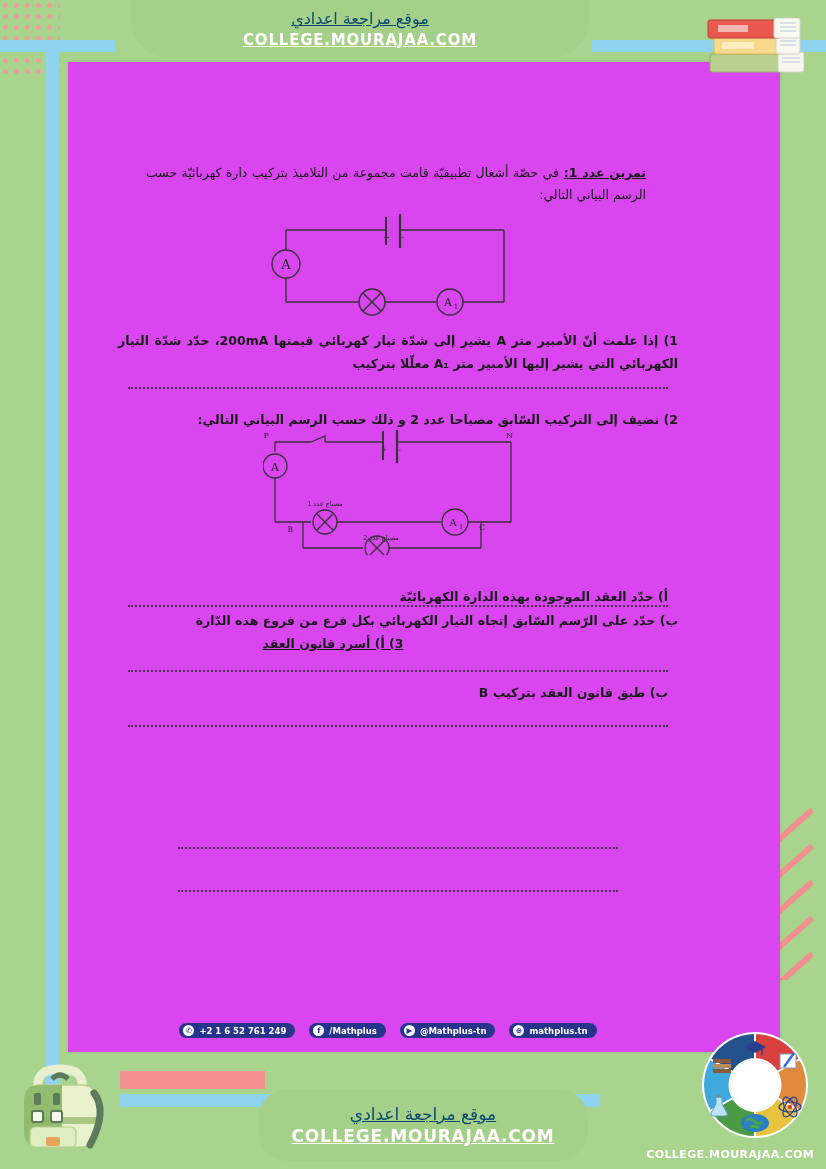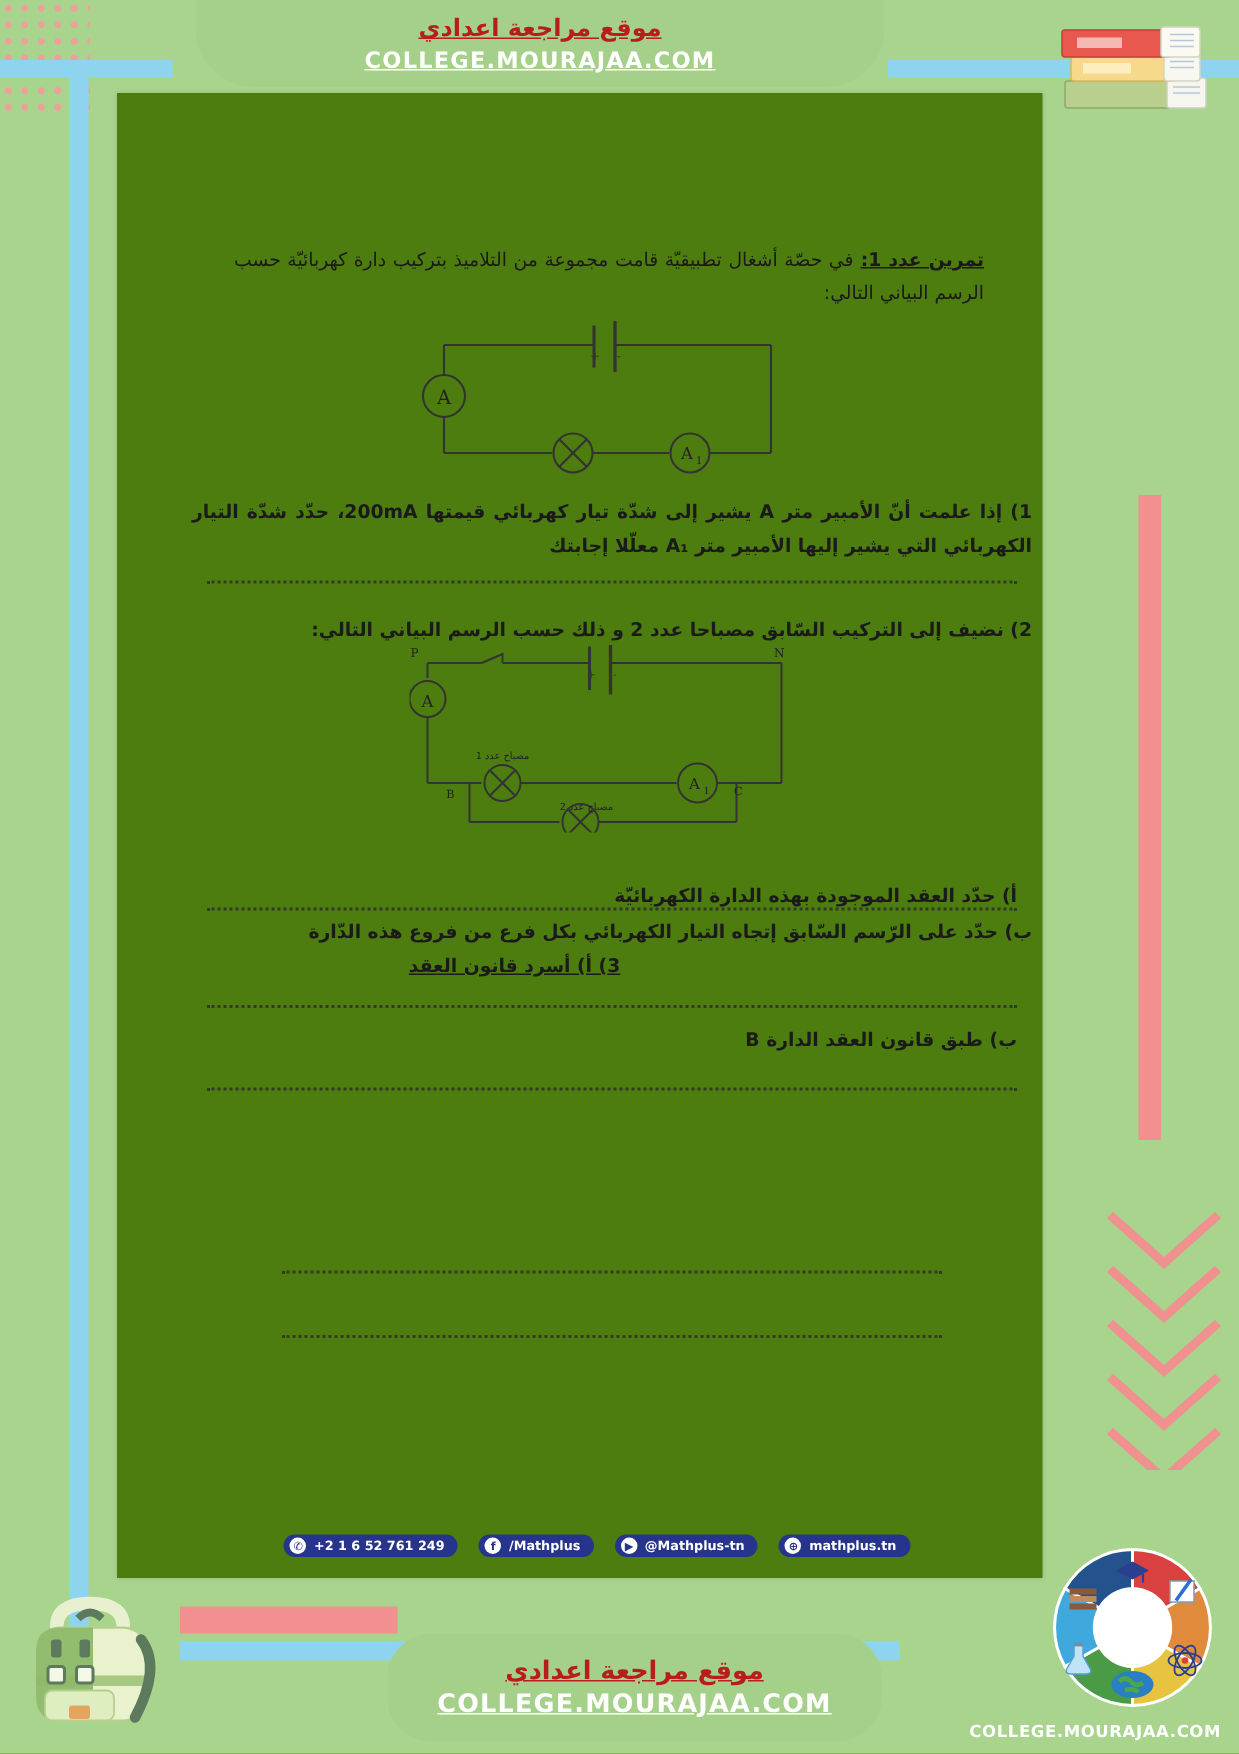--- a/index.html
+++ b/index.html
@@ -34,33 +34,33 @@
   .pink-bl{
     position:absolute;left:120px;bottom:80px;width:145px;height:18px;background:#f2908f;
   }
   .blue-bl{
     position:absolute;left:120px;bottom:62px;width:480px;height:13px;background:#8fd4ef;
   }
   
   .chevrons{position:absolute;right:8px;top:790px;width:86px;height:190px;}
   
   .paper{
-    position:absolute;left:78px;top:62px;width:617px;height:990px;background:#4d7c0f;
+    position:absolute;left:68px;top:62px;width:712px;height:990px;background:#d946ef;
     box-shadow:0 0 3px rgba(0,0,0,.12);
   }
   
   .banner-top{
     position:absolute;left:130px;top:0;width:460px;height:58px;
     background:#a5d08a;
     border-bottom-left-radius:40px;border-bottom-right-radius:40px;
     display:flex;flex-direction:column;align-items:center;justify-content:center;
     z-index:6;
   }
   .banner-ar{
-    color:#b91c1c;font-size:16px;font-weight:bold;direction:rtl;
+    color:#0c4a6e;font-size:16px;font-weight:normal;direction:rtl;
     text-decoration:underline;letter-spacing:.3px;line-height:1.2;
     font-family:"DejaVu Sans",sans-serif;
   }
   .banner-url{
     color:#ffffff;font-size:15px;font-weight:bold;letter-spacing:.8px;
     text-decoration:underline;margin-top:2px;
     font-family:"DejaVu Sans",sans-serif;
   }
   .banner-bottom{
     position:absolute;left:258px;bottom:8px;width:330px;height:72px;
@@ -178,21 +178,21 @@
         <text x="18" y="57" font-size="13" text-anchor="middle" fill="#222" font-family="'DejaVu Serif',serif">A</text>
         <text x="180" y="94" font-size="11" text-anchor="middle" fill="#222" font-family="'DejaVu Serif',serif">A</text>
         <text x="188" y="97" font-size="7" text-anchor="middle" fill="#222" font-family="'DejaVu Serif',serif">1</text>
         <text x="122" y="28" font-size="8" fill="#333">+</text>
         <text x="136" y="28" font-size="8" fill="#333">-</text>
       </svg>
     </div>
 
     <div class="para bold" style="right:30px;top:268px;width:560px;">
       <span>1)</span>
-      <span>إذا علمت أنّ الأمبير متر A يشير إلى شدّة تيار كهربائي قيمتها 200mA، حدّد شدّة التيار الكهربائي التي يشير إليها الأمبير متر A₁ معلّلا إجابتك</span>
+      <span>إذا علمت أنّ الأمبير متر A يشير إلى شدّة تيار كهربائي قيمتها 200mA، حدّد شدّة التيار الكهربائي التي يشير إليها الأمبير متر A₁ معلّلا بتركيب</span>
     </div>
     <div class="dots-line" style="right:40px;top:325px;width:540px;"></div>
 
     <div class="para bold" style="right:30px;top:335px;width:560px;margin-top:12px;">
       <span>2)</span>
       <span>نضيف إلى التركيب السّابق مصباحا عدد 2 و ذلك حسب الرسم البياني التالي:</span>
     </div>
 
     <div style="position:absolute;left:195px;top:368px;">
       <svg width="265" height="125" viewBox="0 0 265 125">
@@ -252,21 +252,21 @@
       <span>حدّد على الرّسم السّابق إتجاه التيار الكهربائي بكل فرع من فروع هذه الدّارة</span>
     </div>
     <div class="para bold" style="right:160px;top:571px;width:430px;text-align:center;text-decoration:underline;">
       <span>3) أ)</span>
       <span>أسرد قانون العقد</span>
     </div>
     <div class="dots-line" style="right:40px;top:608px;width:540px;"></div>
 
     <div class="para bold" style="right:40px;top:620px;width:550px;">
       <span>ب)</span>
-      <span>طبق قانون العقد الدارة B</span>
+      <span>طبق قانون العقد بتركيب B</span>
     </div>
     <div class="dots-line" style="right:40px;top:663px;width:540px;"></div>
 
 
     <div class="dots-line" style="right:90px;top:785px;width:440px;"></div>
     <div class="dots-line" style="right:90px;top:828px;width:440px;"></div>
 
     <div class="social">
       <div class="badge">
         <span class="gl">✆</span>

